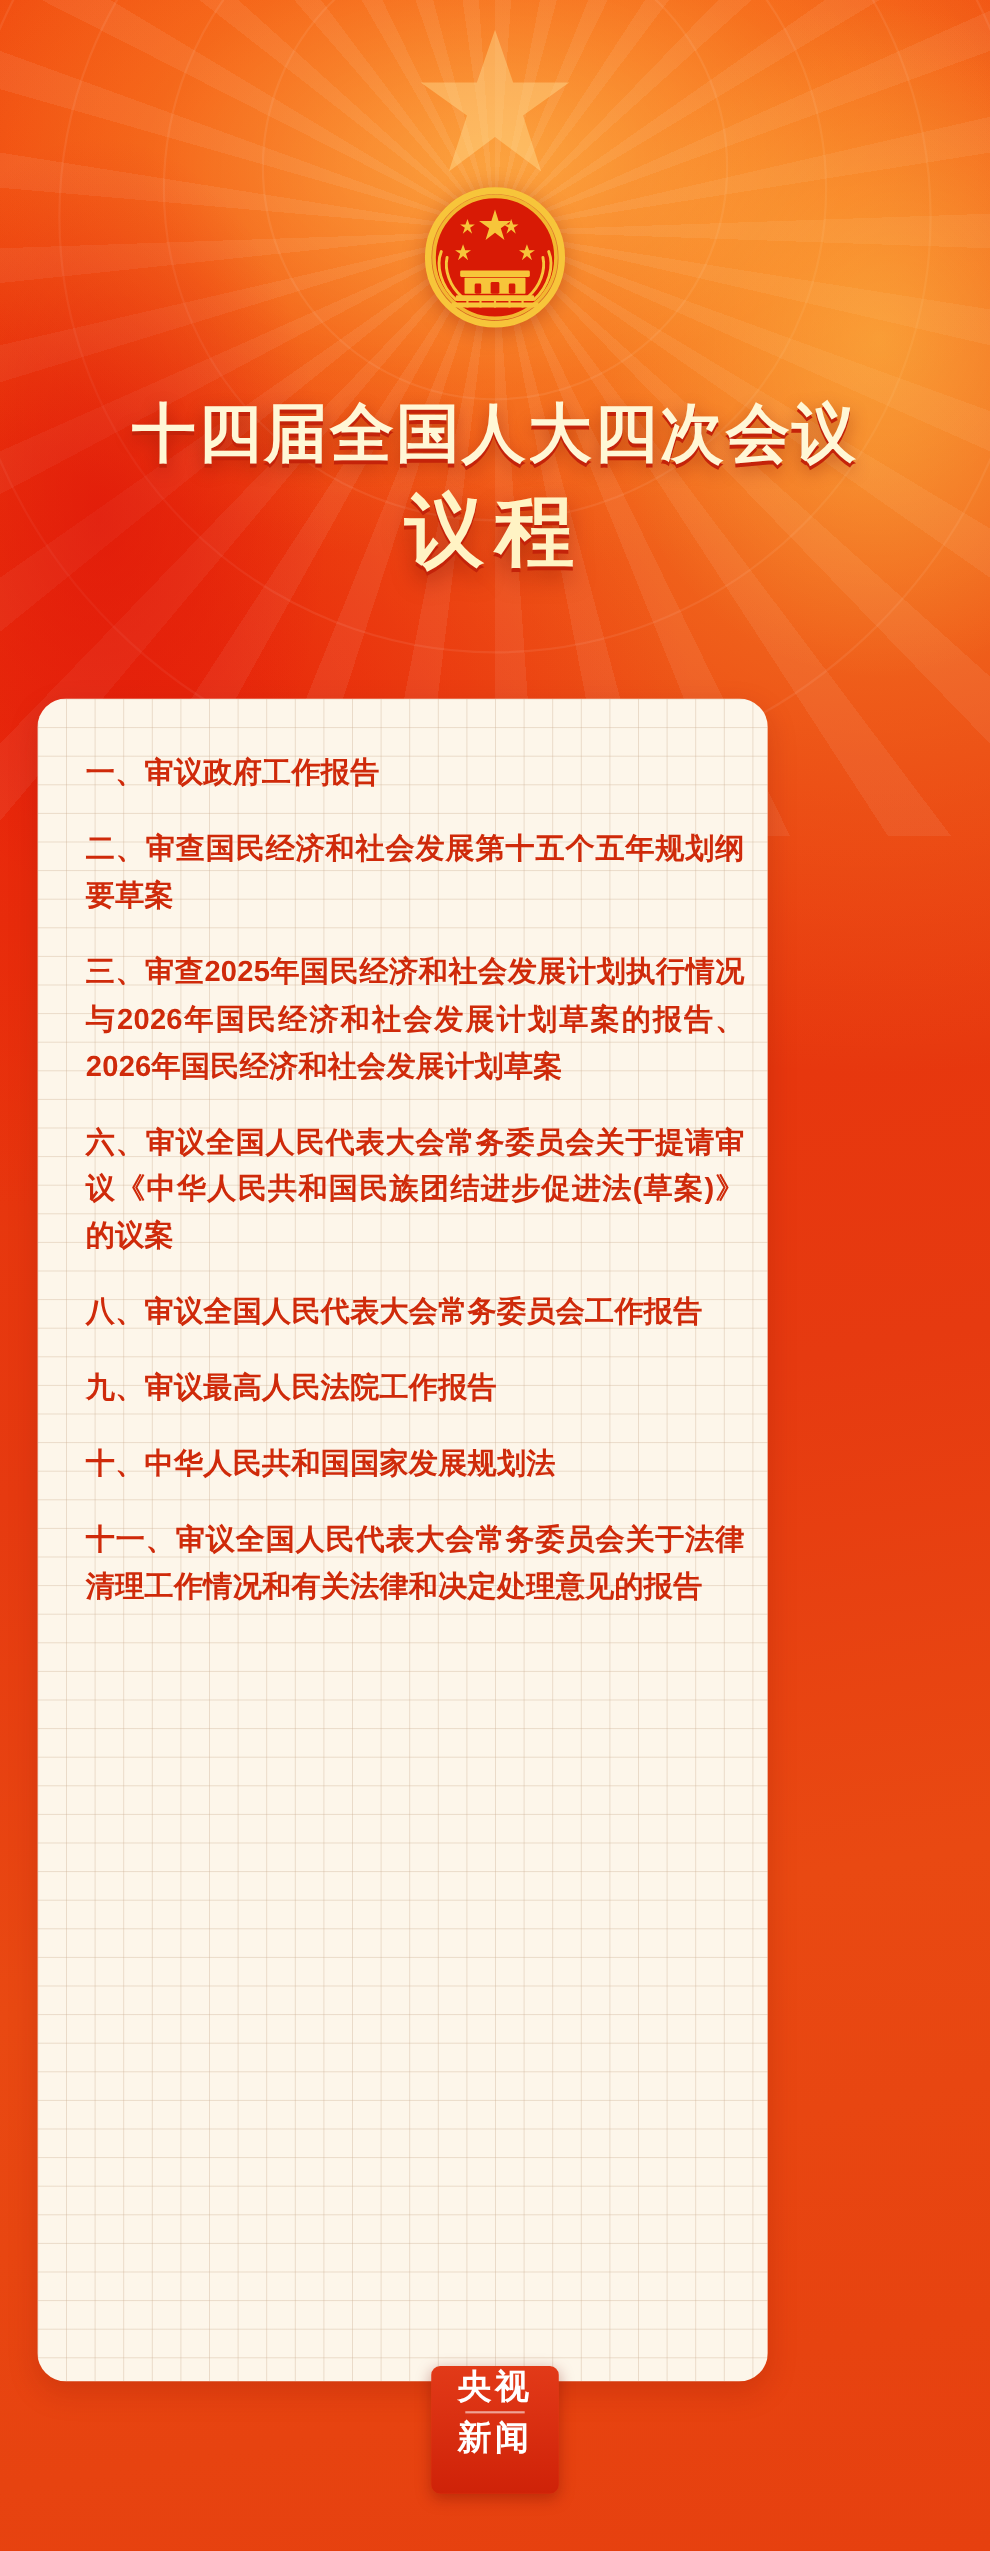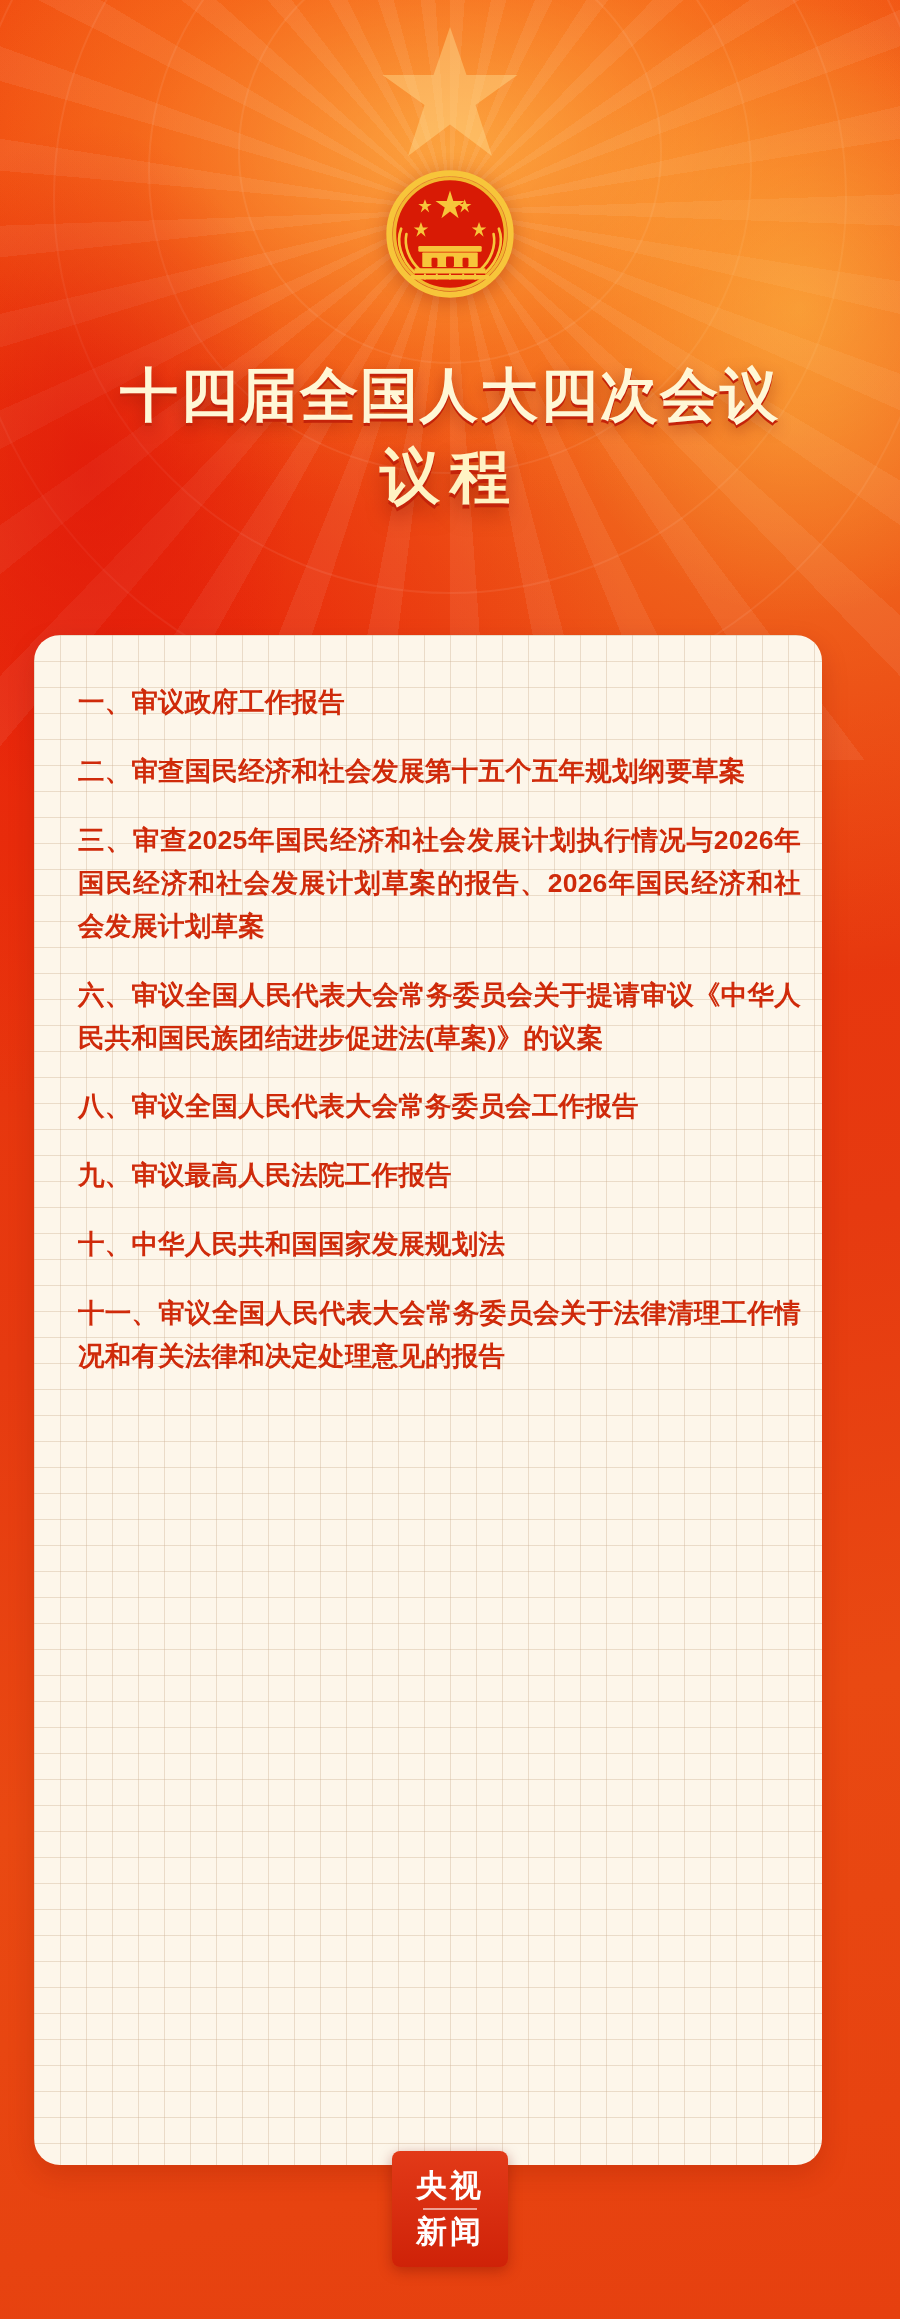--- a/index.html
+++ b/index.html
@@ -120,34 +120,34 @@
   .title-main {
     font-size: 58px;
     line-height: 1.15;
     font-weight: bold;
     color: #fff7d6;
     letter-spacing: 2px;
     text-shadow: 0 3px 0 #c4230a, 0 6px 16px rgba(120,12,0,0.45);
   }
   .title-sub {
     margin-top: 18px;
-    font-size: 60px;
+    font-size: 72px;
     line-height: 1;
     font-weight: bold;
     letter-spacing: 10px;
     color: #fff3c4;
     text-shadow: 0 4px 0 #c4230a, 0 10px 20px rgba(120,12,0,0.5);
   }
 
   
   .card {
     position: absolute;
     top: 635px;
     left: 34px;
-    width: 788px;
+    width: 664px;
     min-height: 1530px;
     border-radius: 26px;
     background-color: #fdf6ea;
     background-image:
       linear-gradient(rgba(206,178,150,0.40) 1px, transparent 1px),
       linear-gradient(90deg, rgba(206,178,150,0.40) 1px, transparent 1px);
     background-size: 26px 26px, 26px 26px;
     box-shadow: 0 10px 26px rgba(130,20,0,0.22);
     z-index: 5;
     padding: 46px 21px 40px 44px;
@@ -171,21 +171,21 @@
     transform: translateX(-50%);
     bottom: 52px;
     width: 116px;
     height: 116px;
     border-radius: 8px;
     background: linear-gradient(180deg, #e23a18 0%, #cf2208 100%);
     box-shadow: 0 4px 14px rgba(120,12,0,0.4);
     display: flex;
     flex-direction: column;
     align-items: center;
-    justify-content: center;
+    justify-content: flex-start;
     z-index: 6;
   }
   .footer-line {
     color: #fff;
     font-size: 31px;
     font-weight: bold;
     line-height: 1.22;
     letter-spacing: 3px;
   }
   .footer-divider {

